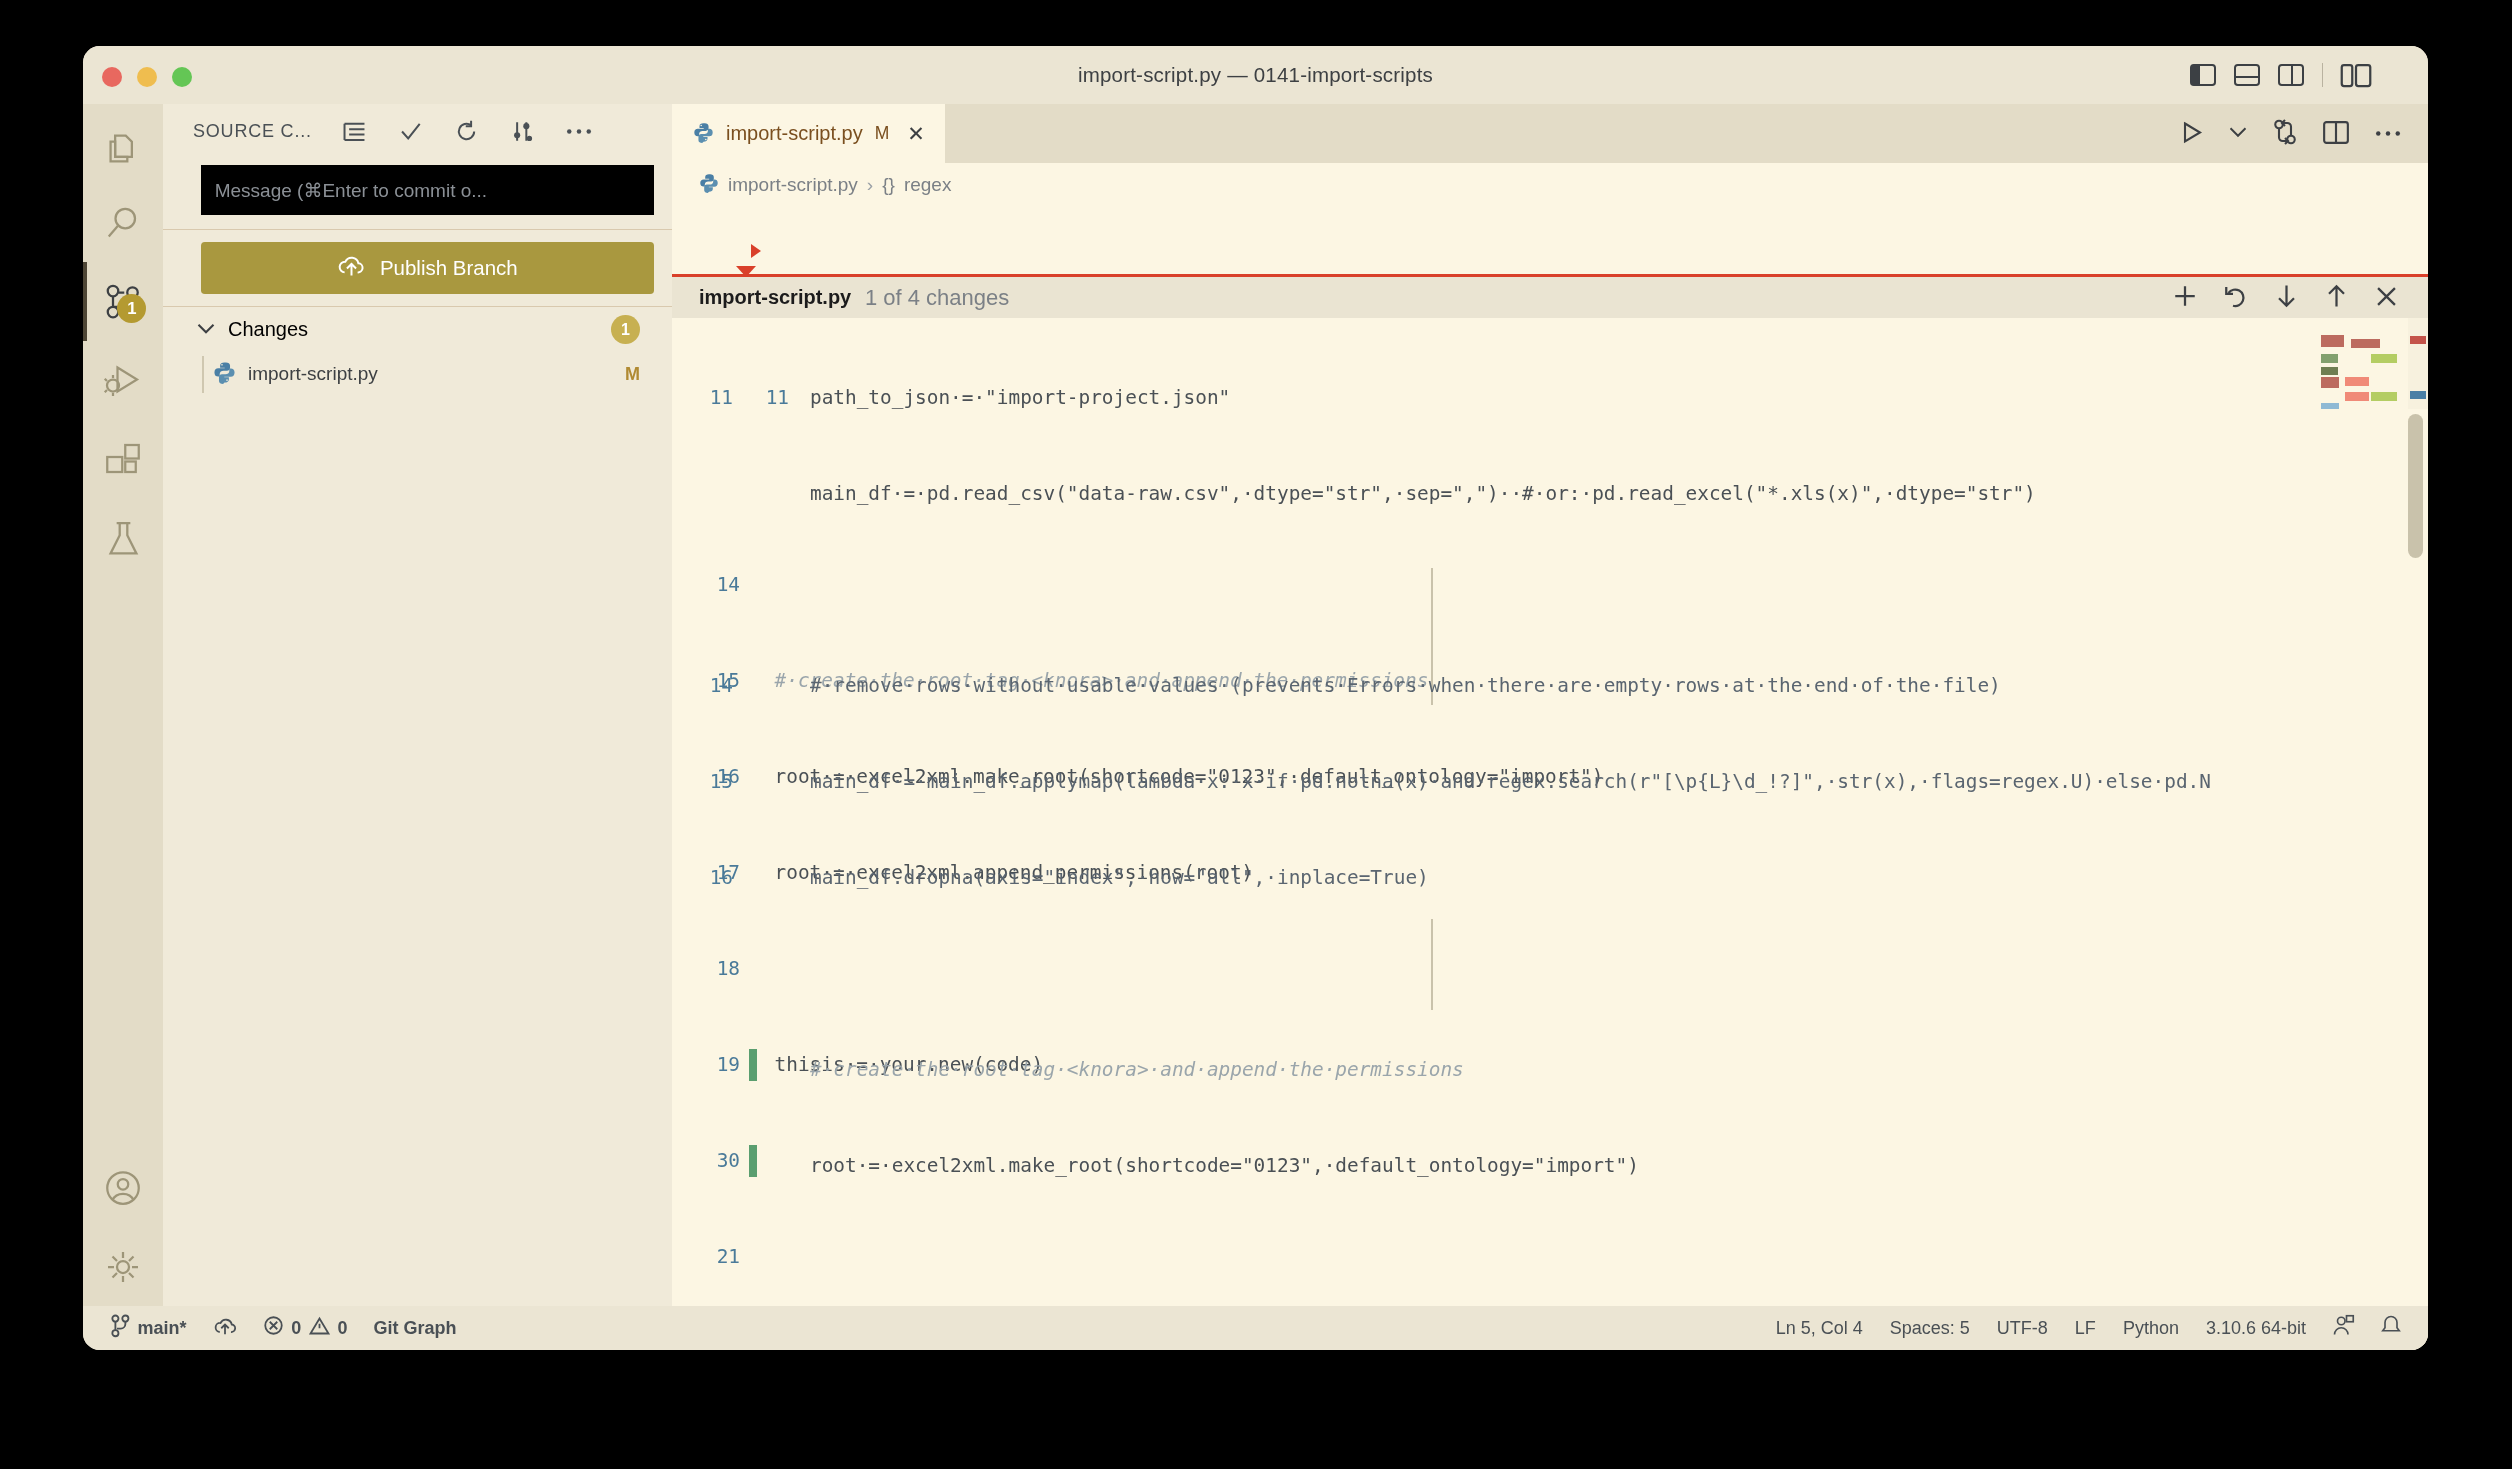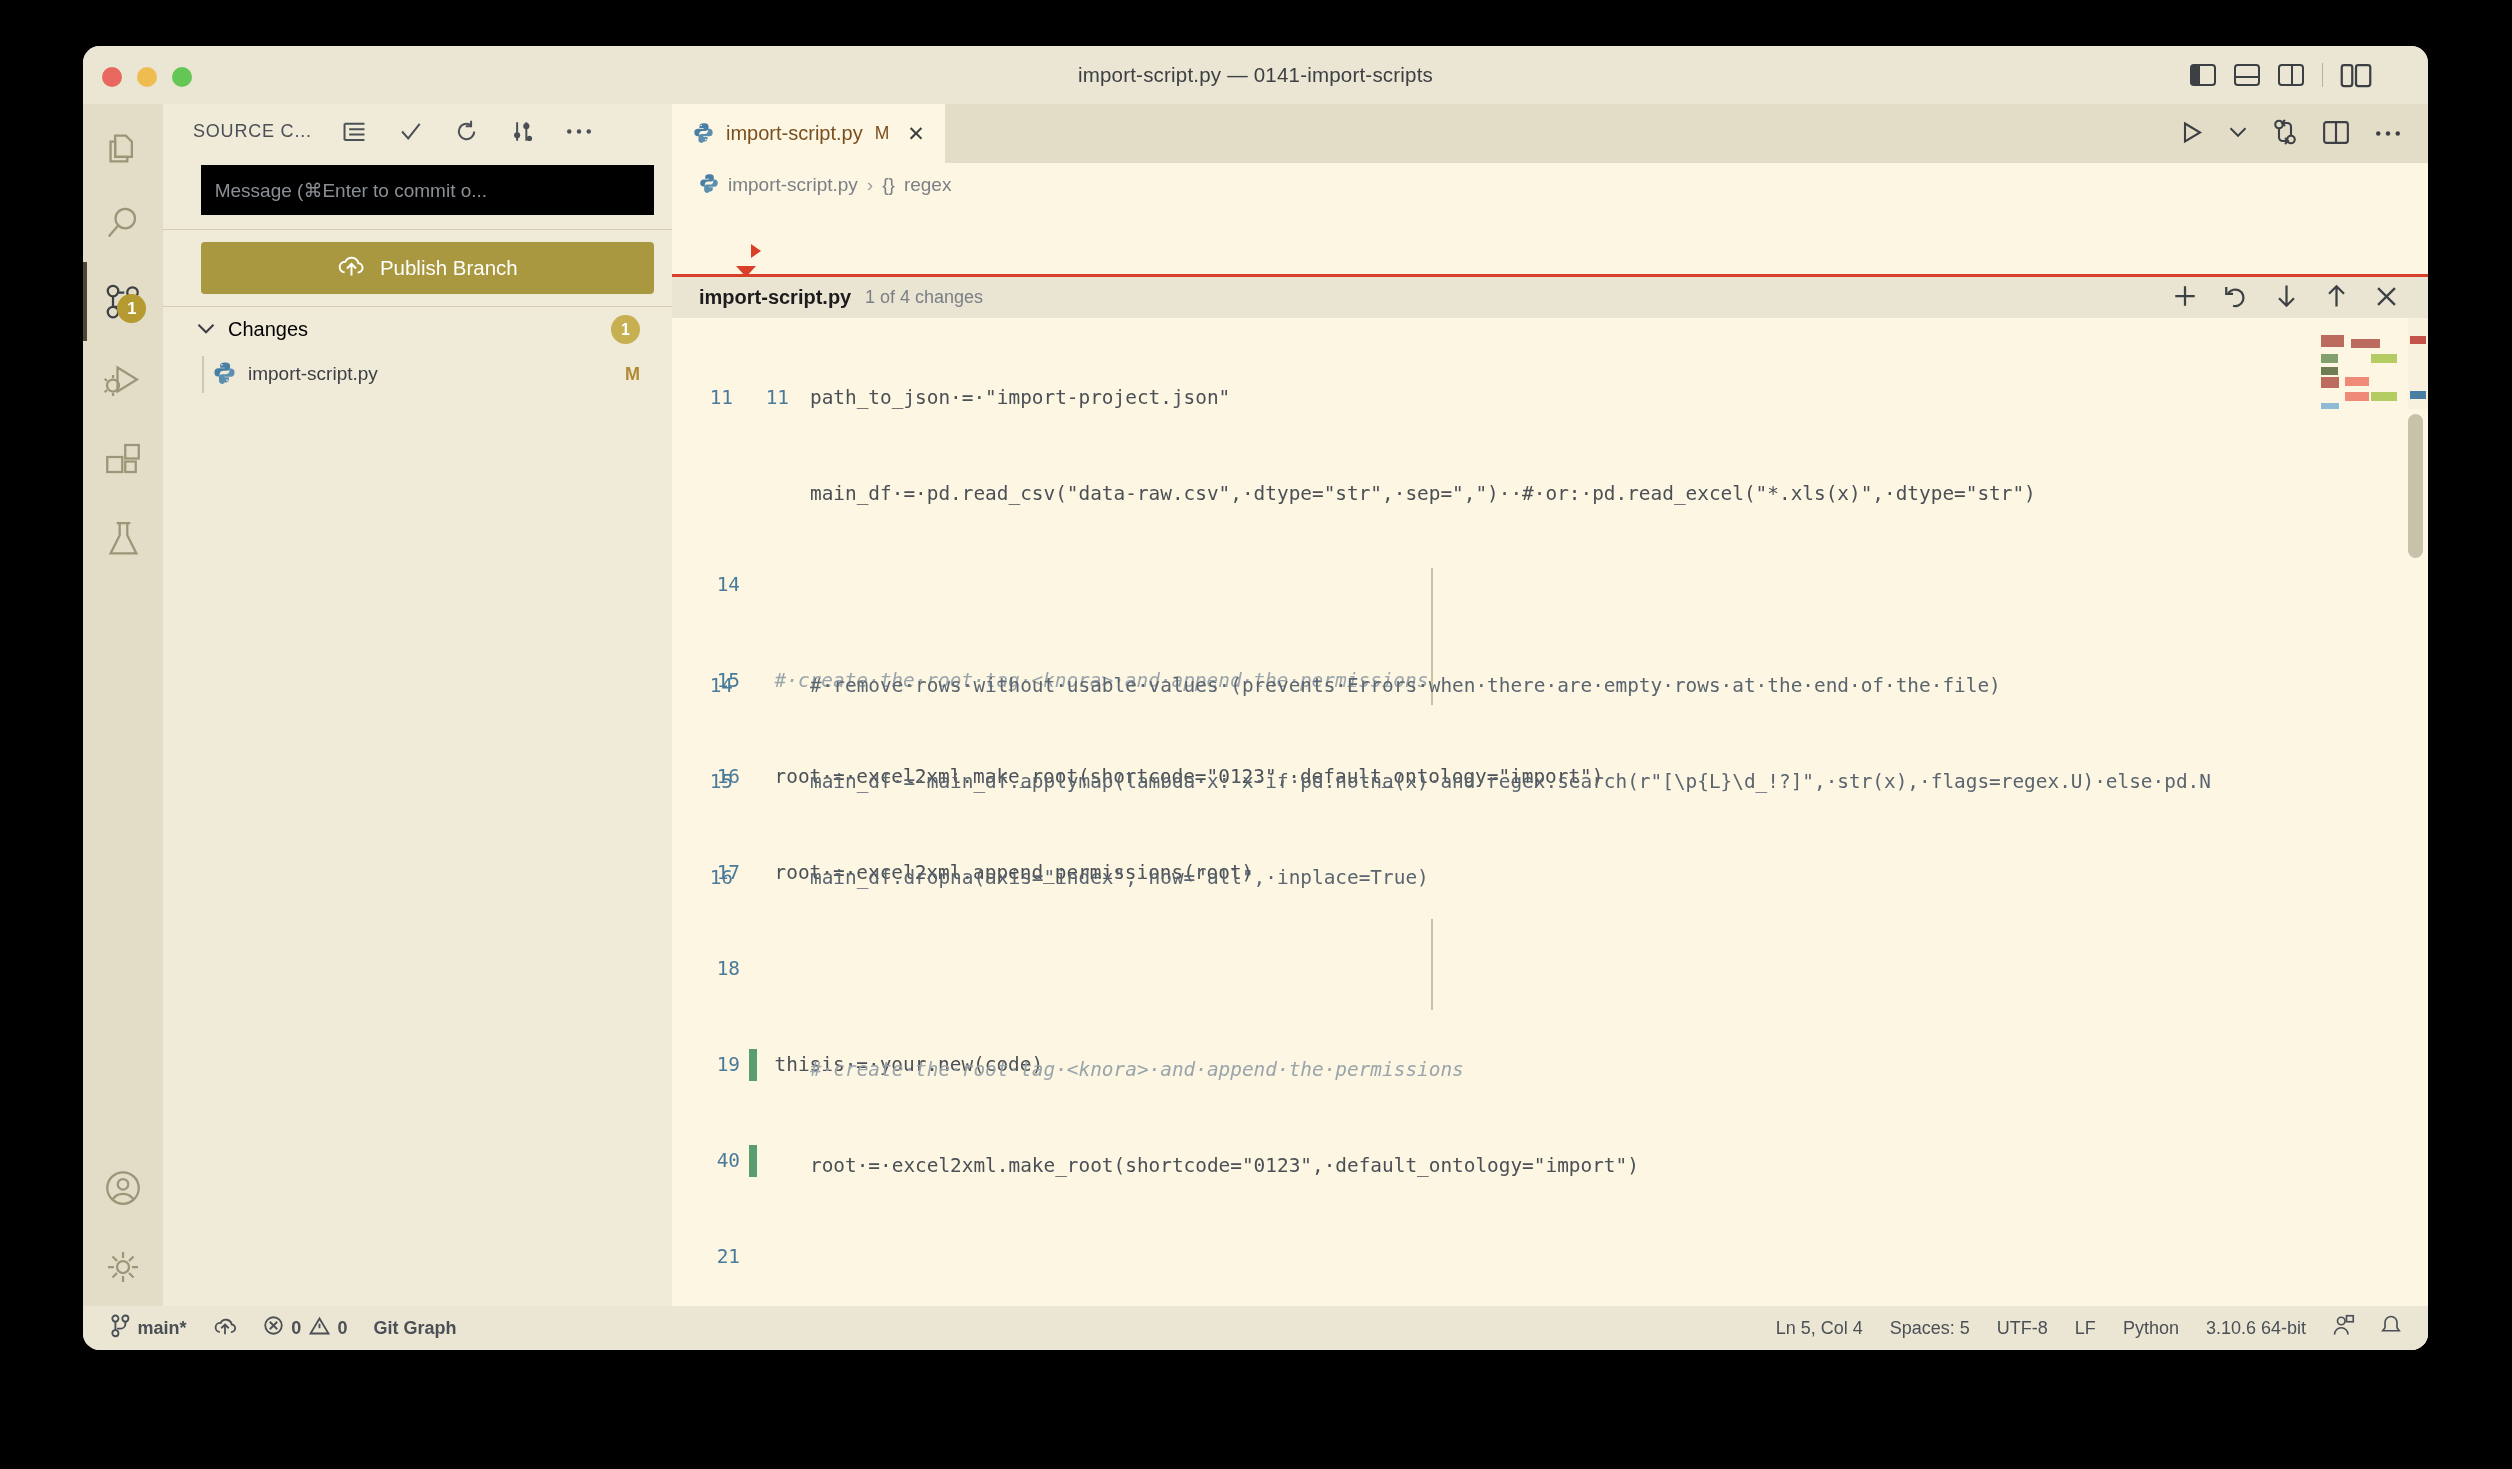--- a/index.html
+++ b/index.html
@@ -97,21 +97,21 @@
   .trow{display:flex;height:32px;align-items:center;}
   .trow .ln{width:68px;margin-right:35px;}
 
   
   .diffwidget{position:absolute;left:0;right:0;top:170px;height:133px;}
   .diff-head{
     height:41px;background:#eae4d2;border-top:3px solid #d9402a;display:flex;align-items:center;
     padding-left:27px;gap:13.7px;position:relative;
   }
   .diff-head .dfile{font-size:20px;color:#1c1c1c;font-weight:600;}
-  .diff-head .dcount{font-size:18px;color:#7b8086;}
+  .diff-head .dcount{font-size:22px;color:#7b8086;}
   .diff-actions{position:absolute;right:30px;display:flex;align-items:center;gap:27px;}
   .diff-body{position:relative;background:#fcf6e3;height:auto;}
   .drow{display:flex;height:32px;align-items:center;position:relative;}
   .drow .lno{width:61px;margin-right:6px;color:#4a7a99;text-align:right;}
   .drow .lnn{width:50px;margin-right:21px;color:#4a7a99;text-align:right;}
   .drow.del{background:#f49b8c;}
   .drow.del .gut{position:absolute;left:0;top:0;bottom:0;width:121px;background:#f9cfc3;}
   .drow.del .lno,.drow.del .lnn{position:relative;z-index:2;}
   .drow .txt{position:relative;z-index:2;}
   .diff-arrow{position:absolute;left:64px;top:-10.6px;width:0;height:0;border-left:10px solid transparent;border-right:10px solid transparent;border-top:11.4px solid #d9402a;}
@@ -516,21 +516,21 @@
     <div class="maincode code">
       <div class="indent-guide" style="left:759px;top:159px;height:137px;"></div>
       <div class="indent-guide" style="left:759px;top:510px;height:91px;"></div>
 
       <div class="crow"><span class="ln">14</span><span class="marker"></span><span class="txt t-plain"></span></div>
       <div class="crow"><span class="ln">15</span><span class="marker"></span><span class="txt t-com">#·create·the·root·tag·&lt;knora&gt;·and·append·the·permissions</span></div>
       <div class="crow"><span class="ln">16</span><span class="marker"></span><span class="txt t-plain">root·=·excel2xml.make_root(shortcode="0123",·default_ontology="import")</span></div>
       <div class="crow"><span class="ln">17</span><span class="marker"></span><span class="txt t-plain">root·=·excel2xml.append_permissions(root)</span></div>
       <div class="crow"><span class="ln">18</span><span class="marker"></span><span class="txt t-plain"></span></div>
       <div class="crow"><span class="ln">19</span><span class="marker mk-green"></span><span class="txt t-plain">thisis·=·your.new(code)</span></div>
-      <div class="crow"><span class="ln">40</span><span class="marker mk-green"></span><span class="txt t-plain"></span></div>
+      <div class="crow"><span class="ln">30</span><span class="marker mk-green"></span><span class="txt t-plain"></span></div>
       <div class="crow"><span class="ln">21</span><span class="marker"></span><span class="txt t-plain"></span></div>
       
       
       
       
       
       
       
       
       

